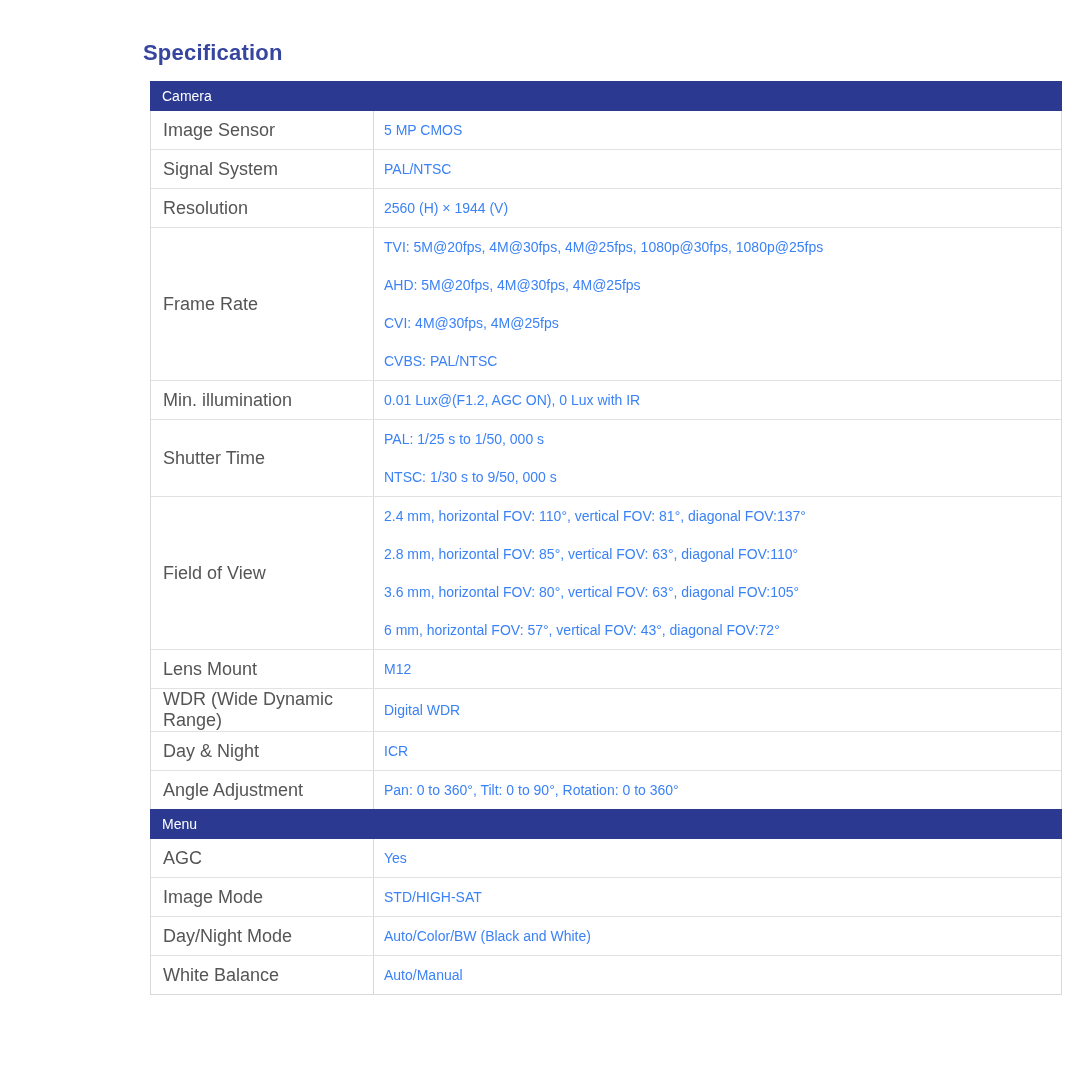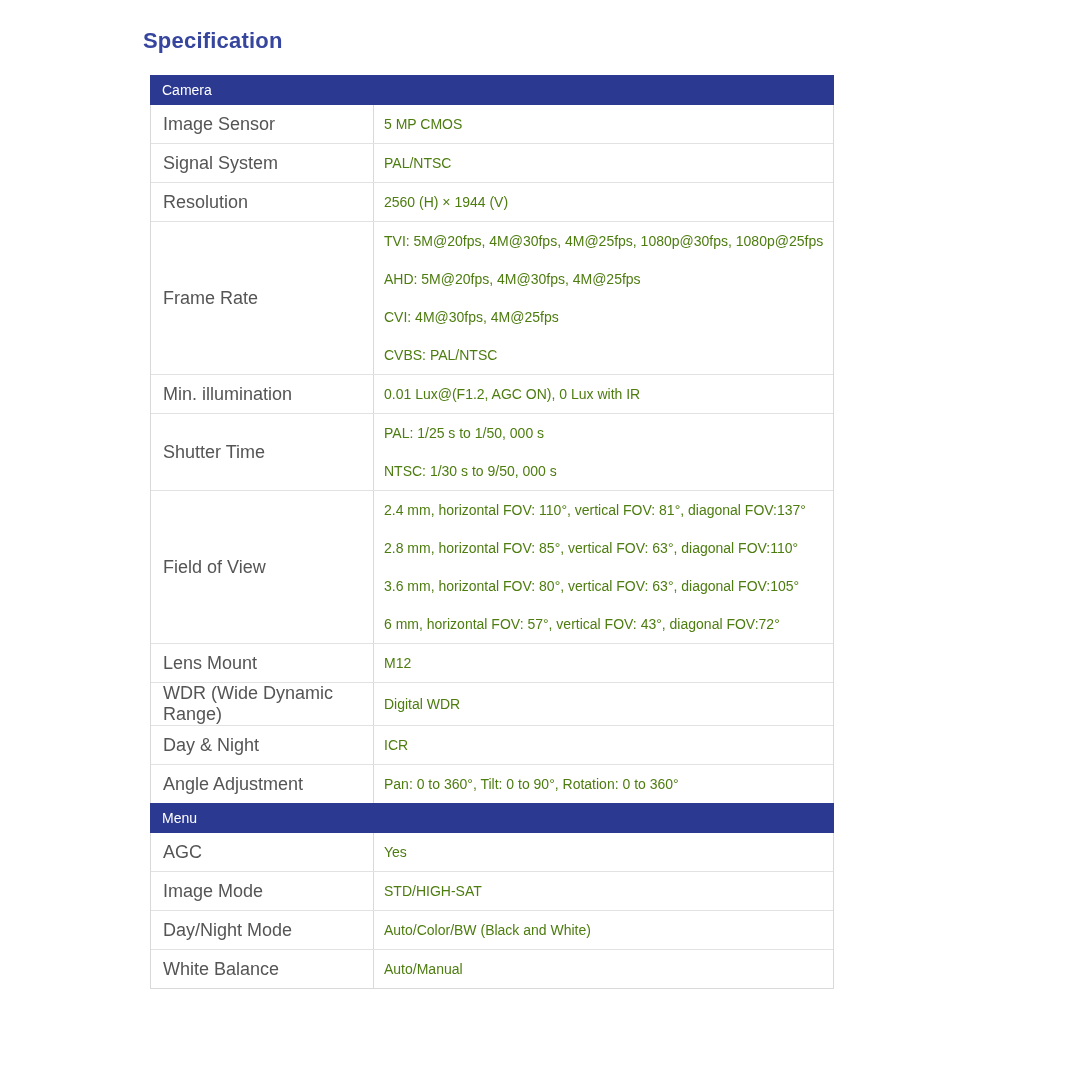--- a/index.html
+++ b/index.html
@@ -11,31 +11,31 @@
   .page {
     position: relative;
     width: 1080px;
     height: 1080px;
     background: #ffffff;
     overflow: hidden;
   }
   .page-title {
     position: absolute;
     left: 143px;
-    top: 28px;
+    top: 40px;
     font-size: 22px;
     font-weight: 700;
     color: #36459e;
     letter-spacing: 0.2px;
   }
   .spec-table {
     position: absolute;
     left: 150px;
-    top: 75px;
-    width: 684px;
+    top: 81px;
+    width: 912px;
     border: 1px solid #d9d9d9;
     border-top: none;
     box-sizing: border-box;
   }
   .section-header {
     background: #2b3990;
     color: #ffffff;
     height: 30px;
     line-height: 30px;
     font-size: 14px;
@@ -67,21 +67,21 @@
     box-sizing: border-box;
     padding: 0 10px;
     display: flex;
     flex-direction: column;
     justify-content: center;
   }
   .value-line {
     height: 38px;
     line-height: 38px;
     font-size: 14px;
-    color: #4d7c0f;
+    color: #3b82f6;
     white-space: nowrap;
     overflow: hidden;
   }
 </style>
 </head>
 <body>
 
 <div class="page">
   <div class="page-title">Specification</div>
 

